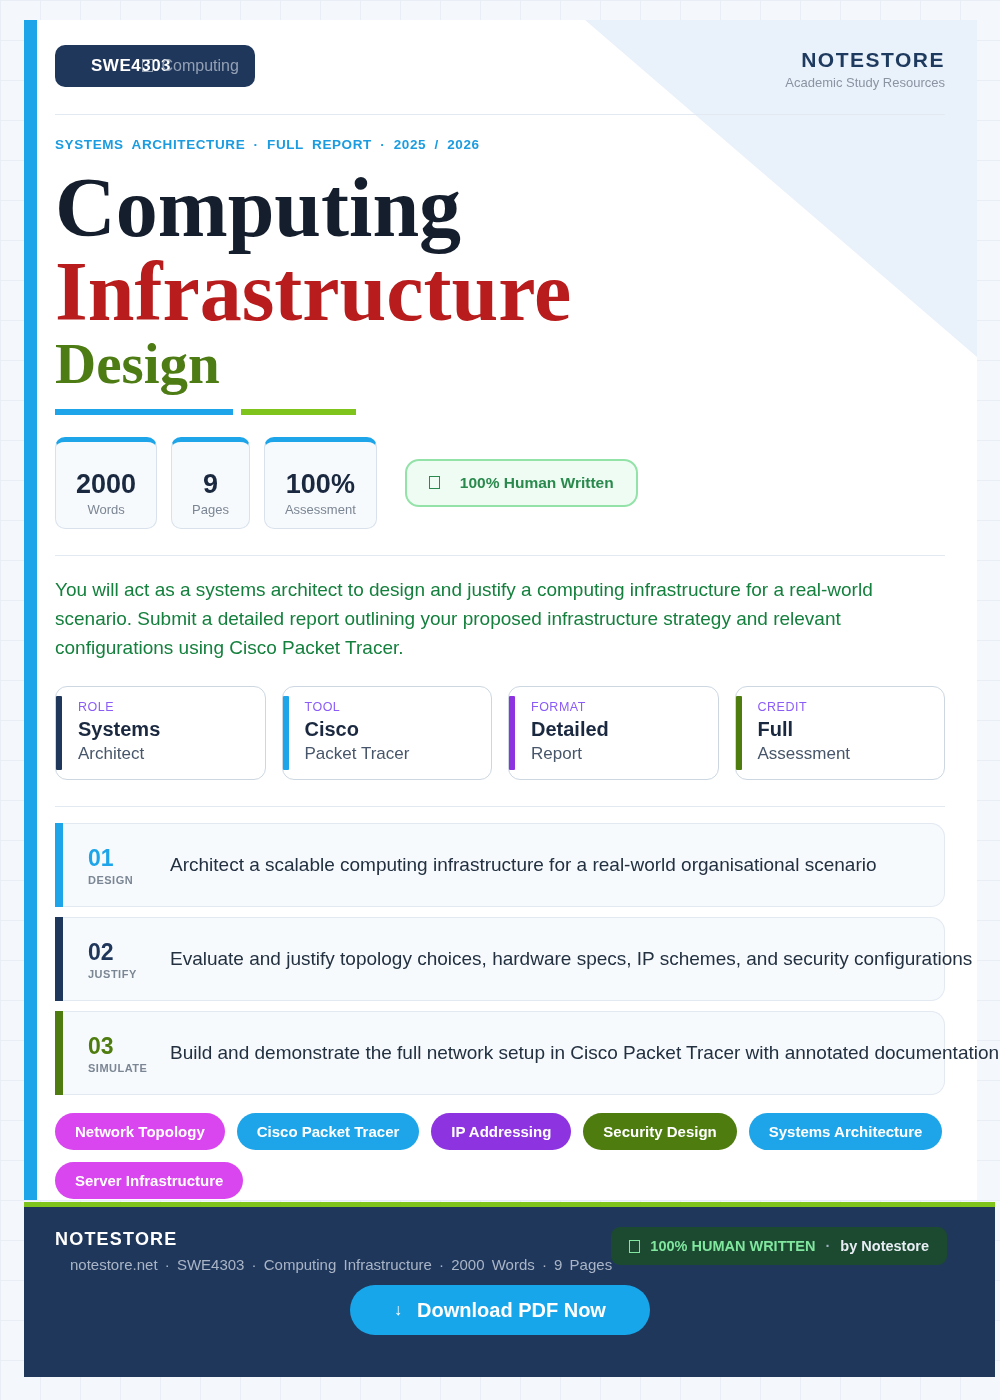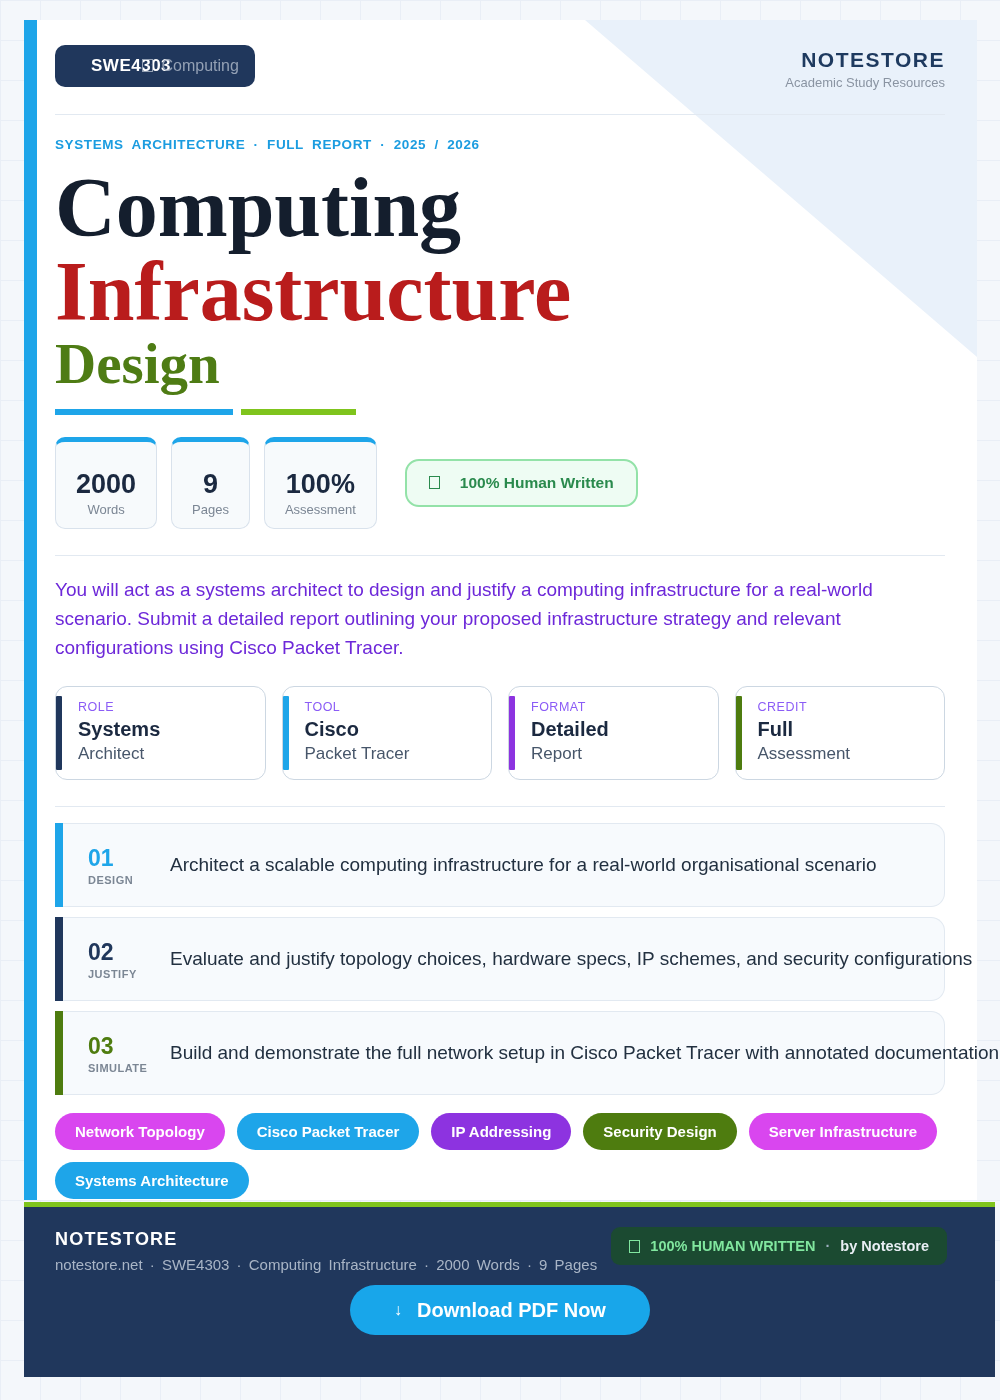--- a/index.html
+++ b/index.html
@@ -51,21 +51,21 @@
   
   .stats-row { margin-top:22px; display:flex; gap:14px; align-items:stretch; }
   .stat-box { background:#f7fafc; border:1px solid #d9e2ec; border-top:5px solid #1ea5e9;
     border-radius:10px; padding:27px 20px 11px; text-align:center; min-width:76px; }
   .stat-value { font-size:27px; font-weight:800; color:#1b2940; }
   .stat-label { font-size:13px; color:#7b8694; margin-top:2px; }
   .human-badge { align-self:center; margin-left:14px; display:flex; align-items:center; gap:11px;
     border:2px solid #93e2a8; background:#eefcf3; border-radius:14px; padding:13px 22px;
     color:#2a8a4d; font-weight:bold; font-size:15.5px; }
 
-  .description { margin-top:20px; font-size:19px; color:#6d28d9; line-height:1.52; max-width:885px; }
+  .description { margin-top:20px; font-size:19px; color:#15803d; line-height:1.52; max-width:885px; }
 
   
   .info-row { margin-top:24px; display:flex; gap:16px; }
   .info-card { flex:1; position:relative; border:1px solid #ccd7e2; border-radius:12px;
     padding:13px 14px 15px 22px; background:#ffffff; }
   .info-accent { position:absolute; left:0; top:9px; bottom:9px; width:6px; border-radius:1px; }
   .a-navy { background:#20375c; } .a-blue { background:#1ea5e9; }
   .a-purple { background:#8d33e0; } .a-olive { background:#4e7c0f; }
   .info-label { font-size:12.5px; color:#8b5cf6; letter-spacing:0.5px; }
   .info-title { font-size:20px; font-weight:bold; color:#1b2940; margin-top:4px; }
@@ -88,21 +88,21 @@
   .tag { color:#ffffff; font-weight:bold; font-size:15px; padding:10px 20px;
     border-radius:19px; white-space:nowrap; cursor:pointer; }
   .tag-navy { background:#d946ef; } .tag-blue { background:#1ea5e9; }
   .tag-purple { background:#8d33e0; } .tag-olive { background:#4e7c0f; }
 
   
   .footer { position:absolute; left:24px; top:1202px; width:971px; height:175px;
     background:#20375c; border-top:5px solid #7fc41d; }
   .footer-brand { position:absolute; left:31px; top:22px; color:#ffffff; font-size:18px;
     font-weight:800; letter-spacing:1.2px; }
-  .footer-meta { position:absolute; left:31px; top:49px; color:#a9b5c6; font-size:15px;
+  .footer-meta { position:absolute; left:46px; top:49px; color:#a9b5c6; font-size:15px;
     word-spacing:3px; white-space:nowrap; max-width:560px; overflow:hidden; }
   .footer-badge { position:absolute; right:48px; top:20px; background:#1b4a31; border-radius:9px;
     padding:11px 18px; display:flex; gap:10px; align-items:center; font-weight:bold;
     font-size:14.5px; white-space:nowrap; }
   .fb-main { color:#81e79f; } .fb-sep { color:#9fb0c0; } .fb-by { color:#e9eef4; }
   .tofu-green { color:#81e79f; margin-right:0; }
   .download-btn { position:absolute; left:326px; top:78px; width:300px; height:50px;
     background:#18a6ea; border:none; border-radius:25px; color:#ffffff; font-weight:bold;
     font-size:20px; display:flex; align-items:center; justify-content:center; gap:15px;
     font-family:"Liberation Sans", sans-serif; cursor:pointer; }
@@ -219,22 +219,22 @@
         </div>
         <div class="obj-text">Build and demonstrate the full network setup in Cisco Packet Tracer with annotated documentation</div>
       </div>
     </div>
 
     <div class="tags">
       <span class="tag tag-navy">Network Topology</span>
       <span class="tag tag-blue">Cisco Packet Tracer</span>
       <span class="tag tag-purple">IP Addressing</span>
       <span class="tag tag-olive">Security Design</span>
+      <span class="tag tag-blue">Systems Architecture</span>
       <span class="tag tag-navy">Server Infrastructure</span>
-      <span class="tag tag-blue">Systems Architecture</span>
     </div>
 
   </div>
 </div>
 
 <div class="footer">
   <div class="footer-brand">NOTESTORE</div>
   <div class="footer-meta">notestore.net · SWE4303 · Computing Infrastructure · 2000 Words · 9 Pages</div>
   <div class="footer-badge">
     <span class="tofu tofu-green"></span>

